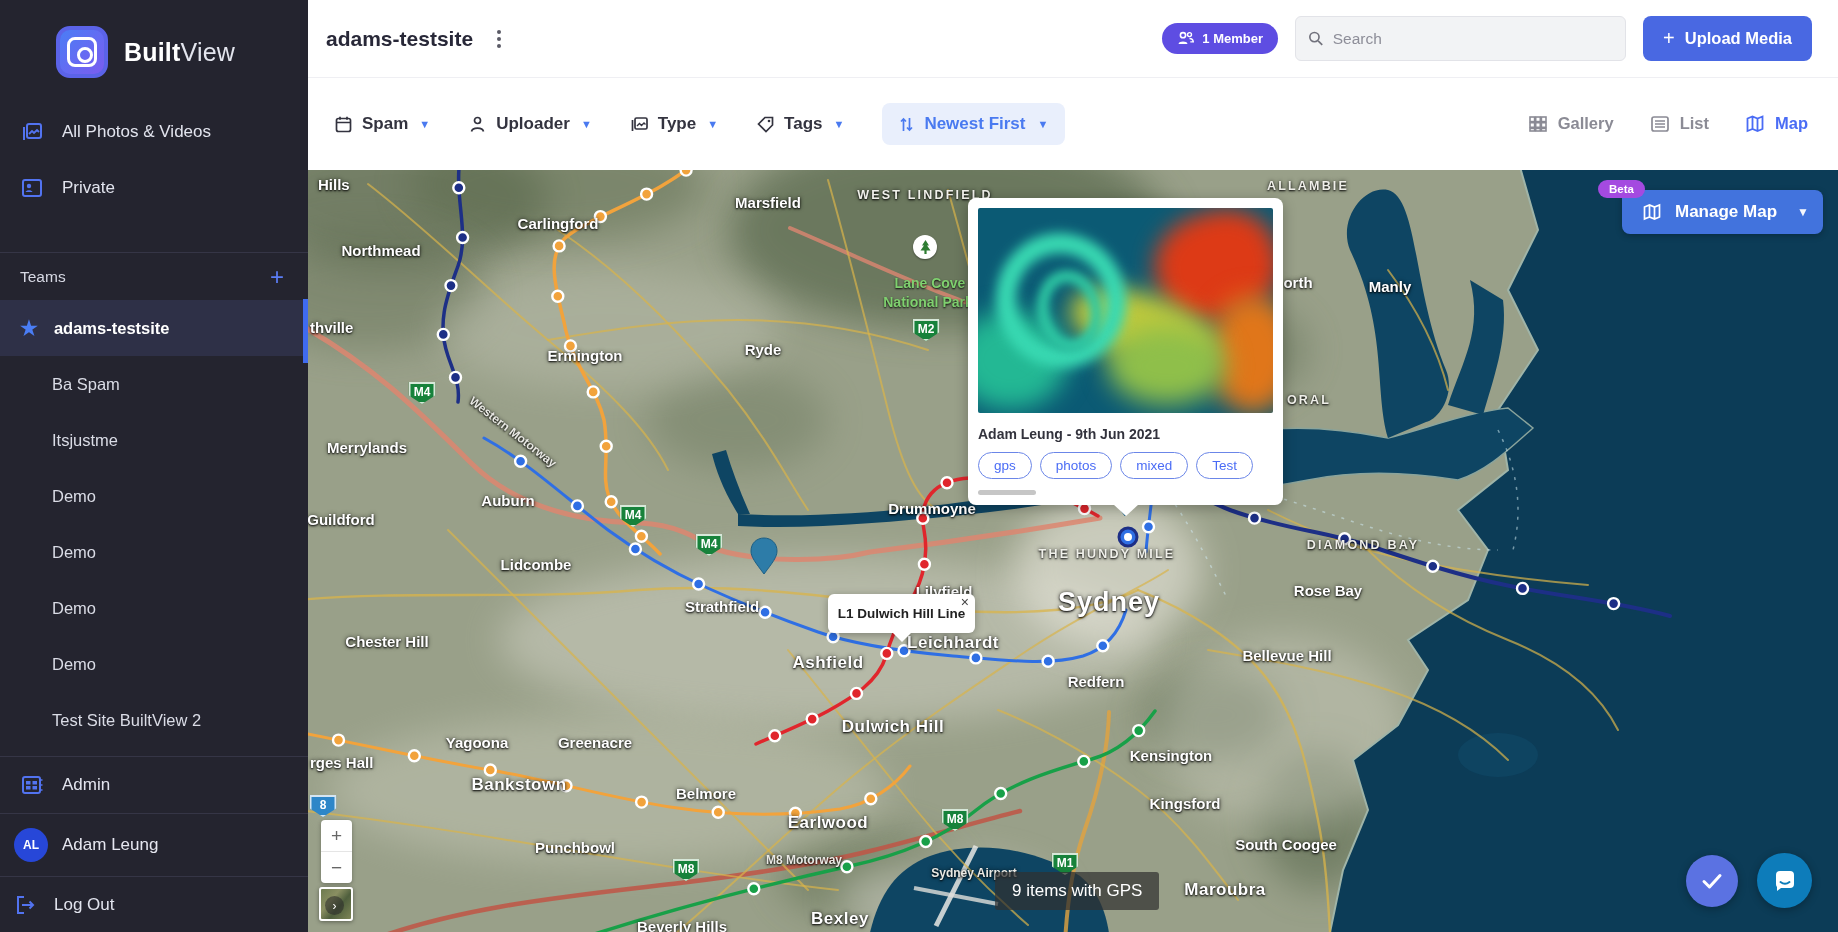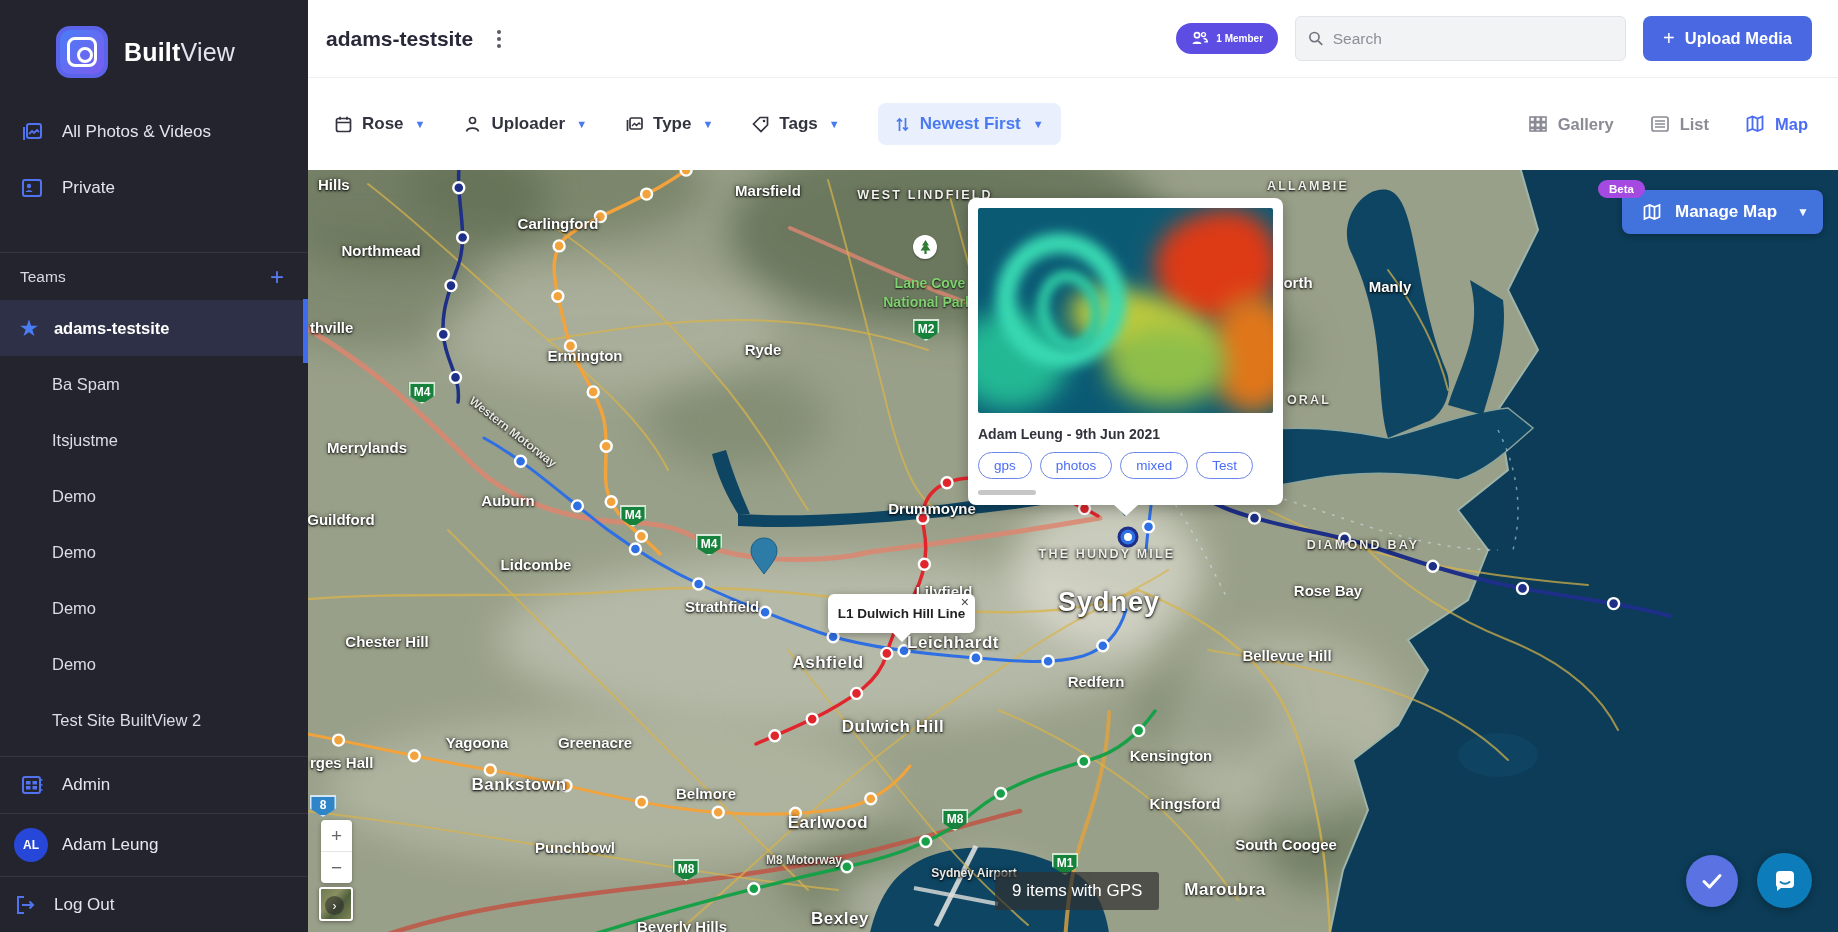--- a/index.html
+++ b/index.html
@@ -28,33 +28,33 @@
   .user-row { height:62px; display:flex; align-items:center; gap:14px; padding-left:14px; font-size:17px; color:#e6e7f0; cursor:pointer; }
   .avatar { width:34px; height:34px; border-radius:50%; background:#2747d8; color:#fff; font-size:12px; font-weight:700; display:flex; align-items:center; justify-content:center; }
 
   
   .main { flex:1; display:flex; flex-direction:column; min-width:0; }
   .topbar { height:78px; background:#fff; display:flex; align-items:center; padding-left:18px; border-bottom:1px solid #efeff3; flex:none; }
   .page-title { font-size:21px; font-weight:700; color:#282838; }
   .kebab { margin-left:20px; display:flex; flex-direction:column; gap:3px; cursor:pointer; padding:4px; }
   .kebab i { width:4px; height:4px; border-radius:50%; background:#5a5a66; }
   .topbar-right { margin-left:auto; margin-right:26px; display:flex; align-items:center; gap:17px; }
-  .member-badge { height:31px; background:#5e4de2; color:#fff; border-radius:16px; display:flex; align-items:center; gap:8px; padding:0 15px; font-size:10px; font-weight:700; cursor:pointer; }
+  .member-badge { height:31px; background:#5e4de2; color:#fff; border-radius:16px; display:flex; align-items:center; gap:8px; padding:0 15px; font-size:13px; font-weight:700; cursor:pointer; }
   .search-box { width:331px; height:45px; background:#f2f3f5; border:1px solid #e2e3e8; border-radius:6px; display:flex; align-items:center; padding:0 12px; gap:9px; }
   .search-box input { border:none; outline:none; background:transparent; font-size:15.5px; color:#44444e; width:100%; font-family:"Liberation Sans",sans-serif; }
   .search-box input::placeholder { color:#8d8d98; }
   .upload-btn { height:45px; background:#4968e2; color:#fff; border:none; border-radius:8px; font-size:16.5px; font-weight:600; display:flex; align-items:center; gap:10px; padding:0 20px; cursor:pointer; font-family:"Liberation Sans",sans-serif; }
   .upload-btn .pl { font-size:20px; font-weight:400; }
 
   .filterbar { height:92px; background:#fff; display:flex; align-items:center; padding-left:26px; flex:none; }
   .filter-item { display:flex; align-items:center; gap:9px; margin-right:38px; font-size:17px; font-weight:600; color:#33333f; cursor:pointer; }
   .chev { color:#4a7af0; font-size:11px; margin-left:2px; }
   .sort-pill { display:flex; align-items:center; gap:10px; background:#e9effc; color:#4a7af0; font-size:17px; font-weight:600; border-radius:8px; padding:11px 17px; cursor:pointer; }
   .viewbar { margin-left:auto; margin-right:30px; display:flex; align-items:center; gap:36px; }
-  .view-item { display:flex; align-items:center; gap:10px; font-size:16.5px; font-weight:600; color:#8b8b95; cursor:pointer; }
+  .view-item { display:flex; gap:10px; font-size:16.5px; font-weight:600; color:#8b8b95; cursor:pointer; }
   .view-item.active { color:#4a6cf5; }
 
   
   .map { position:relative; flex:1; background:#99a089; overflow:hidden; }
   .map svg.art { position:absolute; left:0; top:0; }
   .lbl { position:absolute; transform:translate(-50%,-50%); color:#fff; font-weight:700; font-size:15px; white-space:nowrap;
          text-shadow:0 1px 2px rgba(0,0,0,.95), 0 0 4px rgba(0,0,0,.7); pointer-events:none; }
   .lbl.big { font-size:27px; letter-spacing:1px; }
   .lbl.big2 { font-size:17px; letter-spacing:.5px; }
   .lbl.caps { font-size:12.5px; letter-spacing:2.2px; color:#f0f0ea; }
@@ -241,21 +241,21 @@
       </div>
     </div>
 
     <div class="filterbar">
       <div id="filter-items" style="display:flex;align-items:center">
           <div class="filter-item">
             <svg width="19" height="19" viewBox="0 0 19 19">
               <rect x="2.5" y="3.5" width="14" height="13" rx="2" fill="none" stroke="#33333f" stroke-width="1.7"></rect>
               <path d="M2.5 7.5 h14 M6 1.8 v3 M13 1.8 v3" stroke="#33333f" stroke-width="1.7"></path>
             </svg>
-    <span>Rose</span>
+    <span>Spam</span>
     <span class="chev">▼</span>
           </div>
           <div class="filter-item">
             <svg width="19" height="19" viewBox="0 0 19 19">
               <circle cx="9.5" cy="5.5" r="3" fill="none" stroke="#33333f" stroke-width="1.7"></circle>
               <path d="M3.5 16.5 C4.5 12 14.5 12 15.5 16.5" fill="none" stroke="#33333f" stroke-width="1.7"></path>
             </svg>
     <span>Uploader</span>
     <span class="chev">▼</span>
           </div>
@@ -460,21 +460,21 @@
             <path d="M 0 0 C -9 -12 -13 -17 -13 -23 C -13 -31 -7 -36 0 -36 C 7 -36 13 -31 13 -23 C 13 -17 9 -12 0 0 Z" fill="#2d7ca8" stroke="#1d5f85" stroke-width="1" transform="translate(456,404)"></path>
             <path d="M 0 0 C -9 -12 -13 -17 -13 -23 C -13 -31 -7 -36 0 -36 C 7 -36 13 -31 13 -23 C 13 -17 9 -12 0 0 Z" fill="#2d7ca8" stroke="#1d5f85" stroke-width="1" transform="translate(817,346) scale(0.72)"></path>
             <circle cx="820" cy="367" r="9" fill="#2f6fe4" stroke="#1d2f86" stroke-width="3"></circle>
             <circle cx="820" cy="367" r="4" fill="#fff"></circle>
           </g>
       </svg>
 
       <div id="label-layer">
           <span class="lbl town left" style="left: 10px; top: 14px;">Hills</span>
           <span class="lbl town" style="left: 250px; top: 53px;">Carlingford</span>
-          <span class="lbl town" style="left: 460px; top: 20px;">Marsfield</span>
+          <span class="lbl town" style="left: 460px; top: 32px;">Marsfield</span>
           <span class="lbl caps" style="left: 617px; top: 25px;">WEST LINDFIELD</span>
           <span class="lbl caps" style="left: 1000px; top: 16px;">ALLAMBIE</span>
           <span class="lbl town" style="left: 73px; top: 80px;">Northmead</span>
           <span class="lbl town" style="left: 990px; top: 112px;">orth</span>
           <span class="lbl town" style="left: 1082px; top: 116px;">Manly</span>
           <span class="lbl green" style="left: 622px; top: 113px;">Lane Cove</span>
           <span class="lbl green" style="left: 620px; top: 132px;">National Park</span>
           <span class="lbl town left" style="left: 2px; top: 157px;">thville</span>
           <span class="lbl town" style="left: 277px; top: 185px;">Ermington</span>
           <span class="lbl town" style="left: 455px; top: 179px;">Ryde</span>

